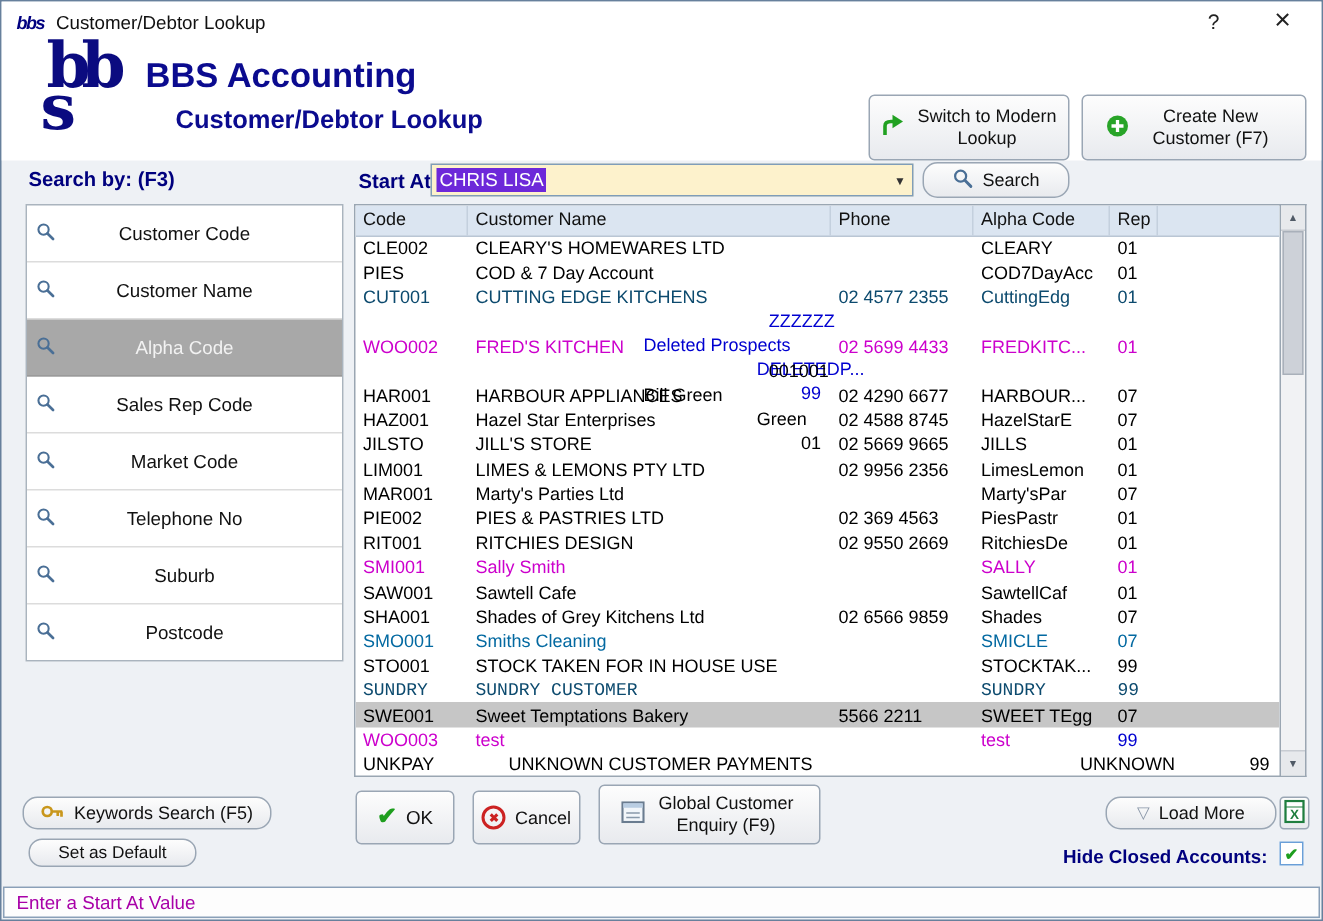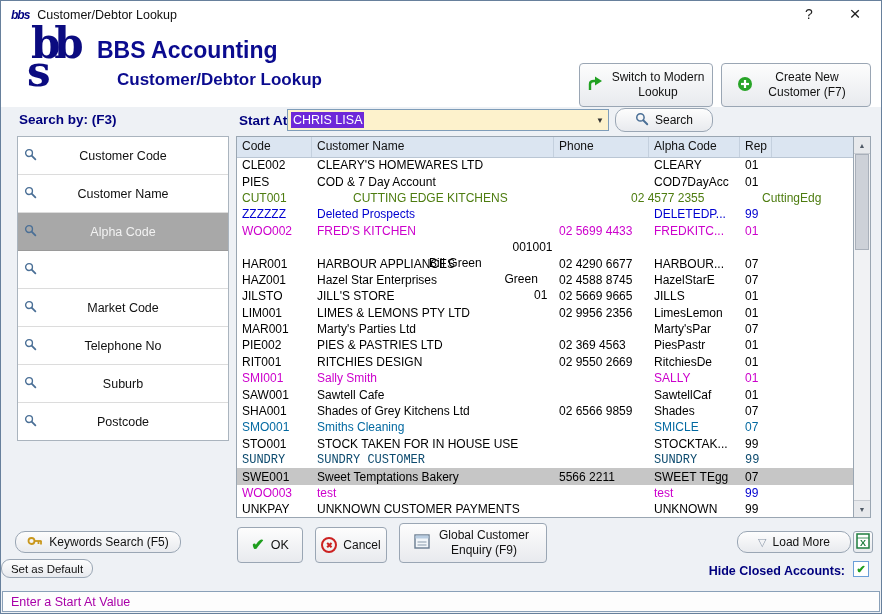--- a/index.html
+++ b/index.html
@@ -49,21 +49,21 @@
   .c-phone{width:95px;flex:none;}
   .c-alpha{width:91px;flex:none;}
   .c-rep{width:32px;flex:none;}
   
   .vscroll{position:absolute;left:853px;top:135px;width:17px;height:382px;background:#f1f2f4;border:1px solid #9aa6b2;border-left:none;box-sizing:border-box;}
   .sb-btn{height:16px;display:flex;align-items:center;justify-content:center;font-size:7px;color:#505a66;background:#e7e9ec;border-bottom:1px solid #c8ccd2;cursor:default;}
   .sb-down{position:absolute;bottom:0;left:0;right:0;border-top:1px solid #c8ccd2;border-bottom:none;}
   .sb-thumb{position:absolute;top:17px;left:1px;right:1px;height:96px;background:#cdd1d8;border:1px solid #a9b0ba;box-sizing:border-box;}
   
   .btn-keywords{position:absolute;left:14px;top:530px;width:166px;height:22px;border-radius:10px;}
-  .btn-setdefault{position:absolute;left:0;top:558px;width:92px;height:19px;border-radius:9px;font-size:11.5px;justify-content:center;}
+  .btn-setdefault{position:absolute;left:18px;top:558px;width:112px;height:19px;border-radius:9px;font-size:11.5px;justify-content:center;}
   .btn-ok{position:absolute;left:236px;top:526px;width:66px;height:36px;font-size:12.5px;}
   .btn-cancel{position:absolute;left:314px;top:526px;width:72px;height:36px;}
   .btn-global{position:absolute;left:398px;top:522px;width:148px;height:40px;}
   .btn-loadmore{position:absolute;left:736px;top:530px;width:114px;height:22px;border-radius:10px;}
   .btn-excel{position:absolute;left:852px;top:530px;width:20px;height:22px;border-radius:3px;padding:0;}
   .hide-closed-label{position:absolute;right:36px;top:563px;font-size:12.5px;font-weight:bold;color:#00007e;}
   .checkbox{position:absolute;right:12px;top:560px;width:16px;height:16px;background:#fff;border:1px solid #6a9fd8;box-sizing:border-box;display:flex;align-items:center;justify-content:center;color:#1e9e1e;font-size:11px;font-weight:bold;cursor:default;}
   .statusbar{position:absolute;left:1px;right:1px;bottom:1px;height:21px;background:#fdfdfd;border:1px solid #8aa0b8;box-sizing:border-box;display:flex;align-items:center;padding-left:8px;font-size:12.5px;color:#a800a8;}
   
   .ok-icon{color:#1e9e1e;font-size:16px;font-weight:bold;line-height:1;}
@@ -146,20 +146,21 @@
             <circle cx="6.2" cy="6.2" r="4.2" fill="none" stroke="#4a6f96" stroke-width="1.7"></circle>
             <line x1="9.4" y1="9.4" x2="14" y2="14" stroke="#4a6f96" stroke-width="2.2" stroke-linecap="round"></line>
           </svg></span>
         <span class="side-label">Alpha Code</span>
       </div>
       <div class="side-item">
         <span class="side-mag"><svg width="13" height="13" viewBox="0 0 16 16">
             <circle cx="6.2" cy="6.2" r="4.2" fill="none" stroke="#4a6f96" stroke-width="1.7"></circle>
             <line x1="9.4" y1="9.4" x2="14" y2="14" stroke="#4a6f96" stroke-width="2.2" stroke-linecap="round"></line>
           </svg></span>
+        <span class="side-label">Sales Rep Code</span>
       </div>
       <div class="side-item">
         <span class="side-mag"><svg width="13" height="13" viewBox="0 0 16 16">
             <circle cx="6.2" cy="6.2" r="4.2" fill="none" stroke="#4a6f96" stroke-width="1.7"></circle>
             <line x1="9.4" y1="9.4" x2="14" y2="14" stroke="#4a6f96" stroke-width="2.2" stroke-linecap="round"></line>
           </svg></span>
         <span class="side-label">Market Code</span>
       </div>
       <div class="side-item">
         <span class="side-mag"><svg width="13" height="13" viewBox="0 0 16 16">
@@ -201,28 +202,28 @@
           <div class="tcell c-alpha">CLEARY</div>
           <div class="tcell c-rep">01</div>
         </div>
         <div class="trow" style="color: rgb(0, 0, 0);">
           <div class="tcell c-code">PIES</div>
           <div class="tcell c-name">COD &amp; 7 Day Account</div>
           <div class="tcell c-phone"></div>
           <div class="tcell c-alpha">COD7DayAcc</div>
           <div class="tcell c-rep">01</div>
         </div>
-        <div class="trow" style="color: #4d7c0f; gap: 36px;">
+        <div class="trow" style="color: #0c4a6e;">
           <div class="tcell c-code">CUT001</div>
           <div class="tcell c-name">CUTTING EDGE KITCHENS</div>
           <div class="tcell c-phone">02 4577 2355</div>
           <div class="tcell c-alpha">CuttingEdg</div>
           <div class="tcell c-rep">01</div>
         </div>
-        <div class="trow" style="color: rgb(0, 0, 208);">
+        <div class="trow" style="color: rgb(0, 0, 208); flex-direction: column;">
           <div class="tcell c-code">ZZZZZZ</div>
           <div class="tcell c-name">Deleted Prospects</div>
           <div class="tcell c-phone"></div>
           <div class="tcell c-alpha">DELETEDP...</div>
           <div class="tcell c-rep">99</div>
         </div>
         <div class="trow" style="color: rgb(204, 0, 204);">
           <div class="tcell c-code">WOO002</div>
           <div class="tcell c-name">FRED'S KITCHEN</div>
           <div class="tcell c-phone">02 5699 4433</div>
@@ -334,21 +335,21 @@
           <div class="tcell c-alpha">SWEET TEgg</div>
           <div class="tcell c-rep">07</div>
         </div>
         <div class="trow" style="color: rgb(204, 0, 204);">
           <div class="tcell c-code">WOO003</div>
           <div class="tcell c-name">test</div>
           <div class="tcell c-phone"></div>
           <div class="tcell c-alpha">test</div>
           <div class="tcell c-rep" style="color: rgb(0, 0, 208);">99</div>
         </div>
-        <div class="trow" style="color: rgb(0, 0, 0);">
+        <div class="trow" style="color: rgb(0, 0, 0); gap: 22px;">
           <div class="tcell c-code">UNKPAY</div>
           <div class="tcell c-name">UNKNOWN CUSTOMER PAYMENTS</div>
           <div class="tcell c-phone"></div>
           <div class="tcell c-alpha">UNKNOWN</div>
           <div class="tcell c-rep">99</div>
         </div>
       </div>
   </div>
   <div class="vscroll">
     <div class="sb-btn">▲</div>

